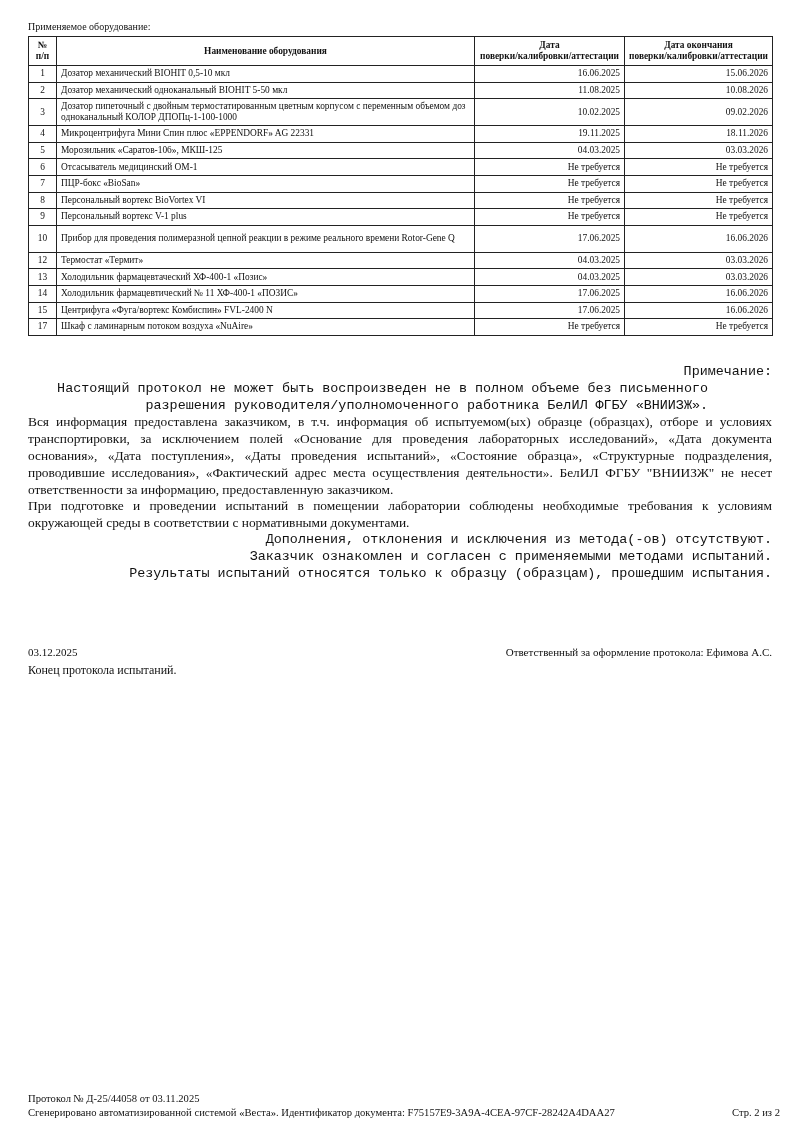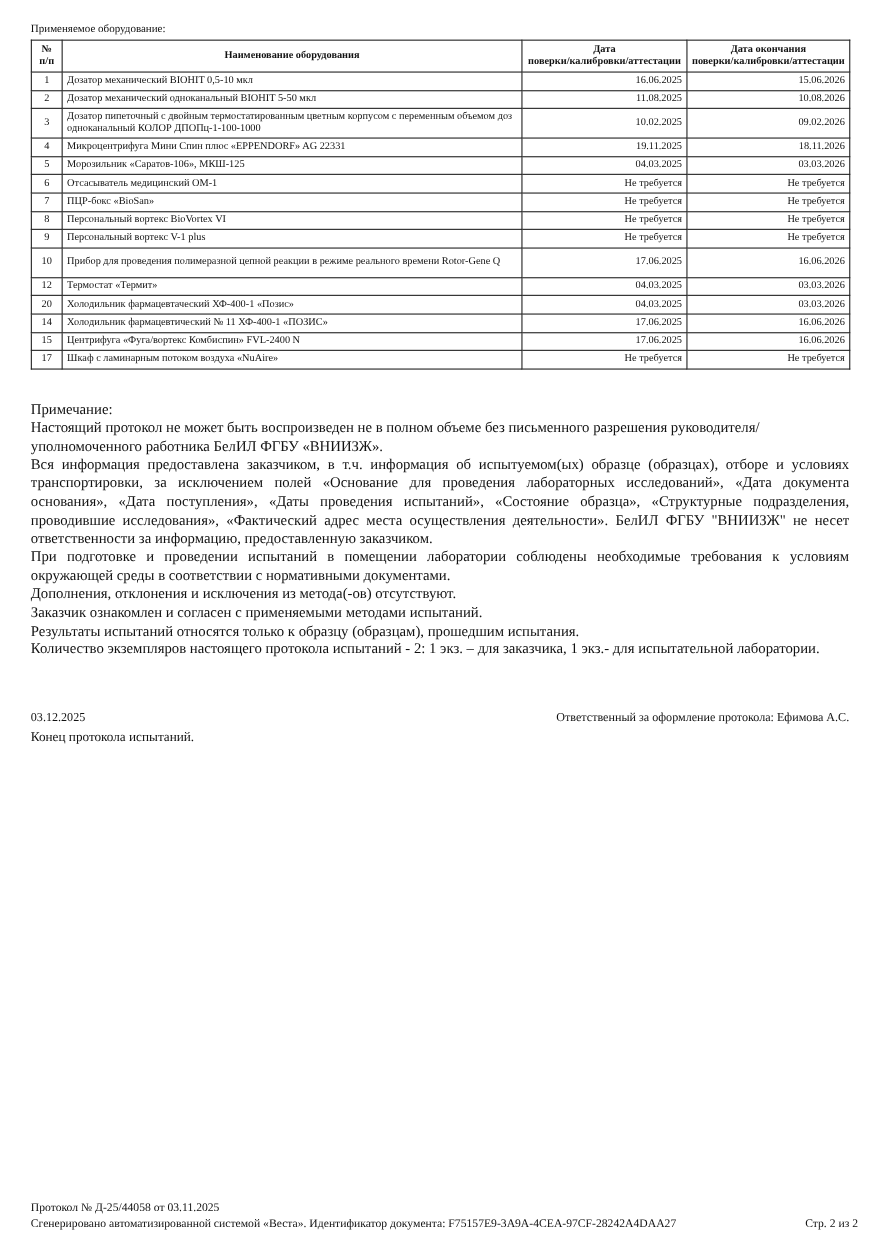--- a/index.html
+++ b/index.html
@@ -27,21 +27,21 @@
     col.c-num { width: 28px; }
     col.c-name { width: 418px; }
     col.c-d1 { width: 150px; }
     col.c-d2 { width: 148px; }
 
     .notes {
       position: absolute; left: 28px; top: 364px; width: 744px;
       font-size: 13.4px; line-height: 16.8px;
     }
     .notes p { margin: 0; text-align: justify; }
-    .notes p.left { text-align: left; }
+    .notes p.left { text-align: right; font-family: Liberation Mono, monospace; }
 
     .sign-row {
       position: absolute; left: 28px; top: 644px; width: 744px;
       font-size: 11px; line-height: 17px;
       display: flex; justify-content: space-between;
     }
     .end-line {
       position: absolute; left: 28px; top: 661px;
       font-size: 12px; line-height: 18px;
     }
@@ -135,21 +135,21 @@
         <td class="date">17.06.2025</td>
         <td class="date">16.06.2026</td>
       </tr>
       <tr>
         <td class="num">12</td>
         <td>Термостат «Термит»</td>
         <td class="date">04.03.2025</td>
         <td class="date">03.03.2026</td>
       </tr>
       <tr>
-        <td class="num">20</td>
+        <td class="num">13</td>
         <td>Холодильник фармацевтаческий ХФ-400-1 «Позис»</td>
         <td class="date">04.03.2025</td>
         <td class="date">03.03.2026</td>
       </tr>
       <tr>
         <td class="num">14</td>
         <td>Холодильник фармацевтический № 11 ХФ-400-1 «ПОЗИС»</td>
         <td class="date">17.06.2025</td>
         <td class="date">16.06.2026</td>
       </tr>
@@ -169,21 +169,20 @@
 </table>
 
 <div class="notes">
   <p class="left">Примечание:</p>
   <p class="left" style="width:680px">Настоящий протокол не может быть воспроизведен не в полном объеме без письменного разрешения руководителя/уполномоченного работника БелИЛ ФГБУ «ВНИИЗЖ».</p>
   <p>Вся информация предоставлена заказчиком, в т.ч. информация об испытуемом(ых) образце (образцах), отборе и условиях транспортировки, за исключением полей «Основание для проведения лабораторных исследований», «Дата документа основания», «Дата поступления», «Даты проведения испытаний», «Состояние образца», «Структурные подразделения, проводившие исследования», «Фактический адрес места осуществления деятельности». БелИЛ ФГБУ "ВНИИЗЖ" не несет ответственности за информацию, предоставленную заказчиком.</p>
   <p>При подготовке и проведении испытаний в помещении лаборатории соблюдены необходимые требования к условиям окружающей среды в соответствии с нормативными документами.</p>
   <p class="left">Дополнения, отклонения и исключения из метода(-ов) отсутствуют.</p>
   <p class="left">Заказчик ознакомлен и согласен с применяемыми методами испытаний.</p>
   <p class="left">Результаты испытаний относятся только к образцу (образцам), прошедшим испытания.</p>
-  <p>Количество экземпляров настоящего протокола испытаний - 2: 1 экз. – для заказчика, 1 экз.- для испытательной лаборатории.</p>
 </div>
 
 <div class="sign-row">
   <span>03.12.2025</span>
   <span>Ответственный за оформление протокола: Ефимова А.С.</span>
 </div>
 
 <div class="end-line">Конец протокола испытаний.</div>
 
 <div class="footer">

